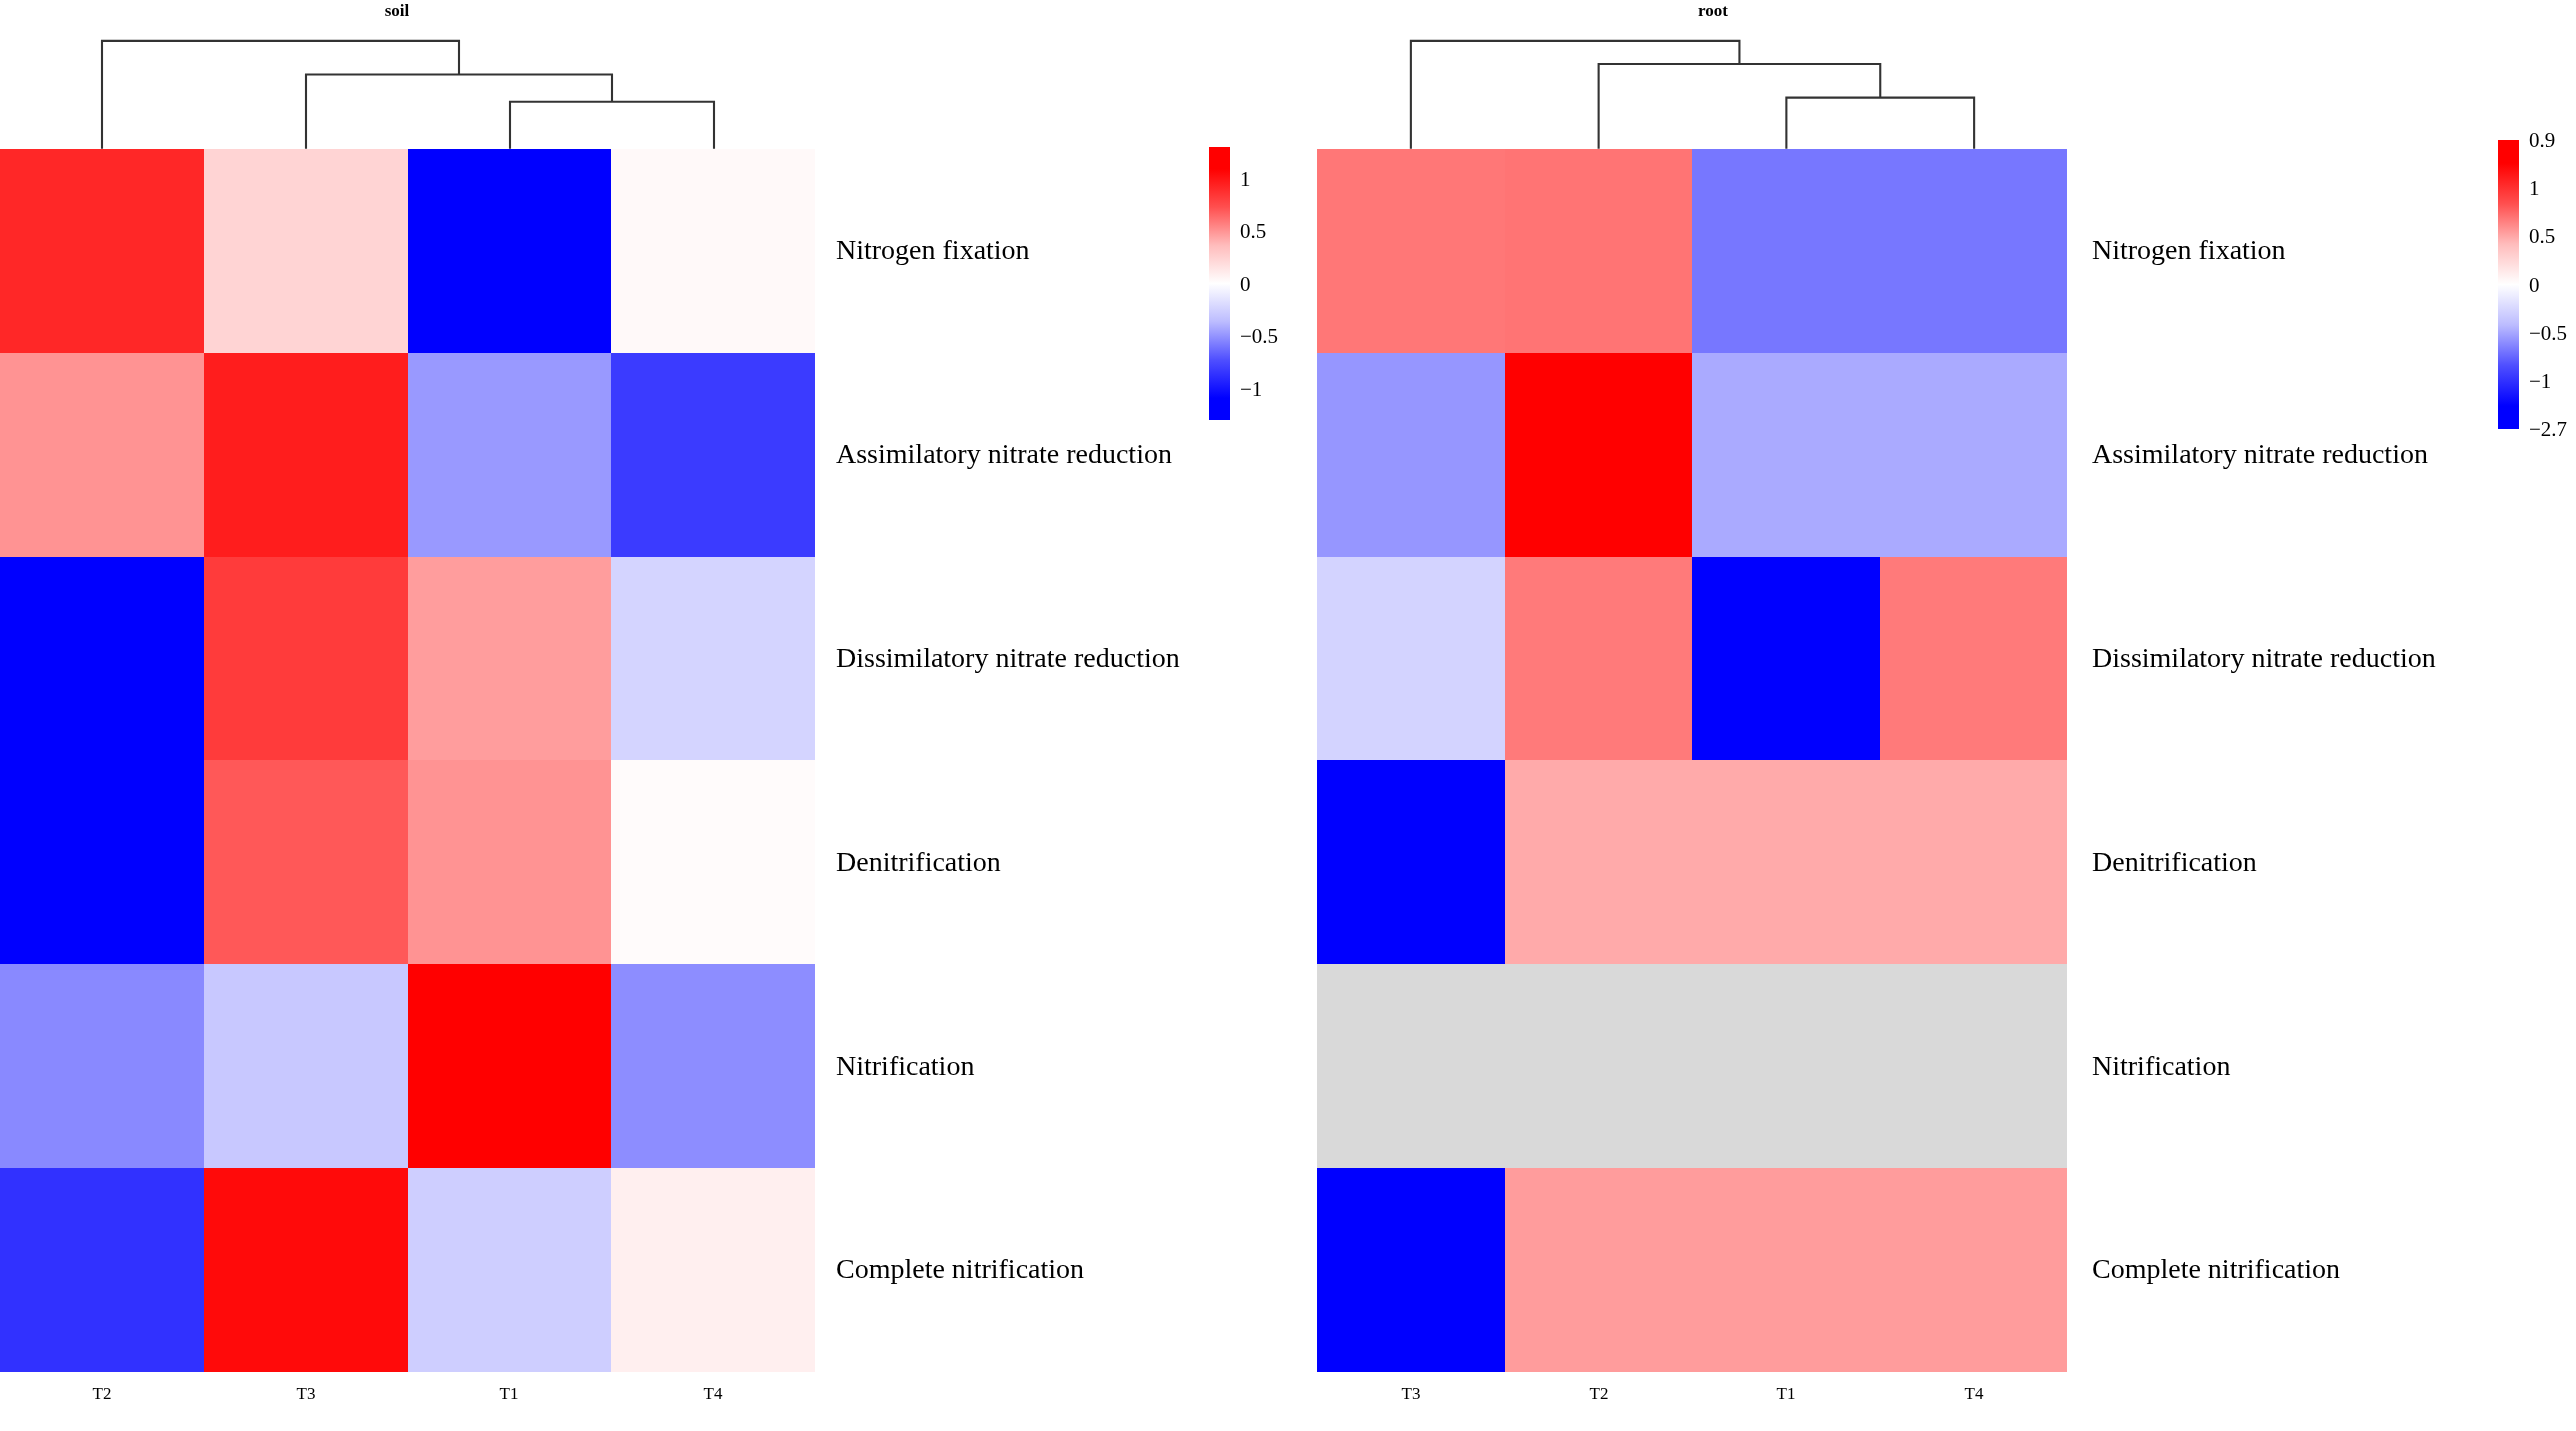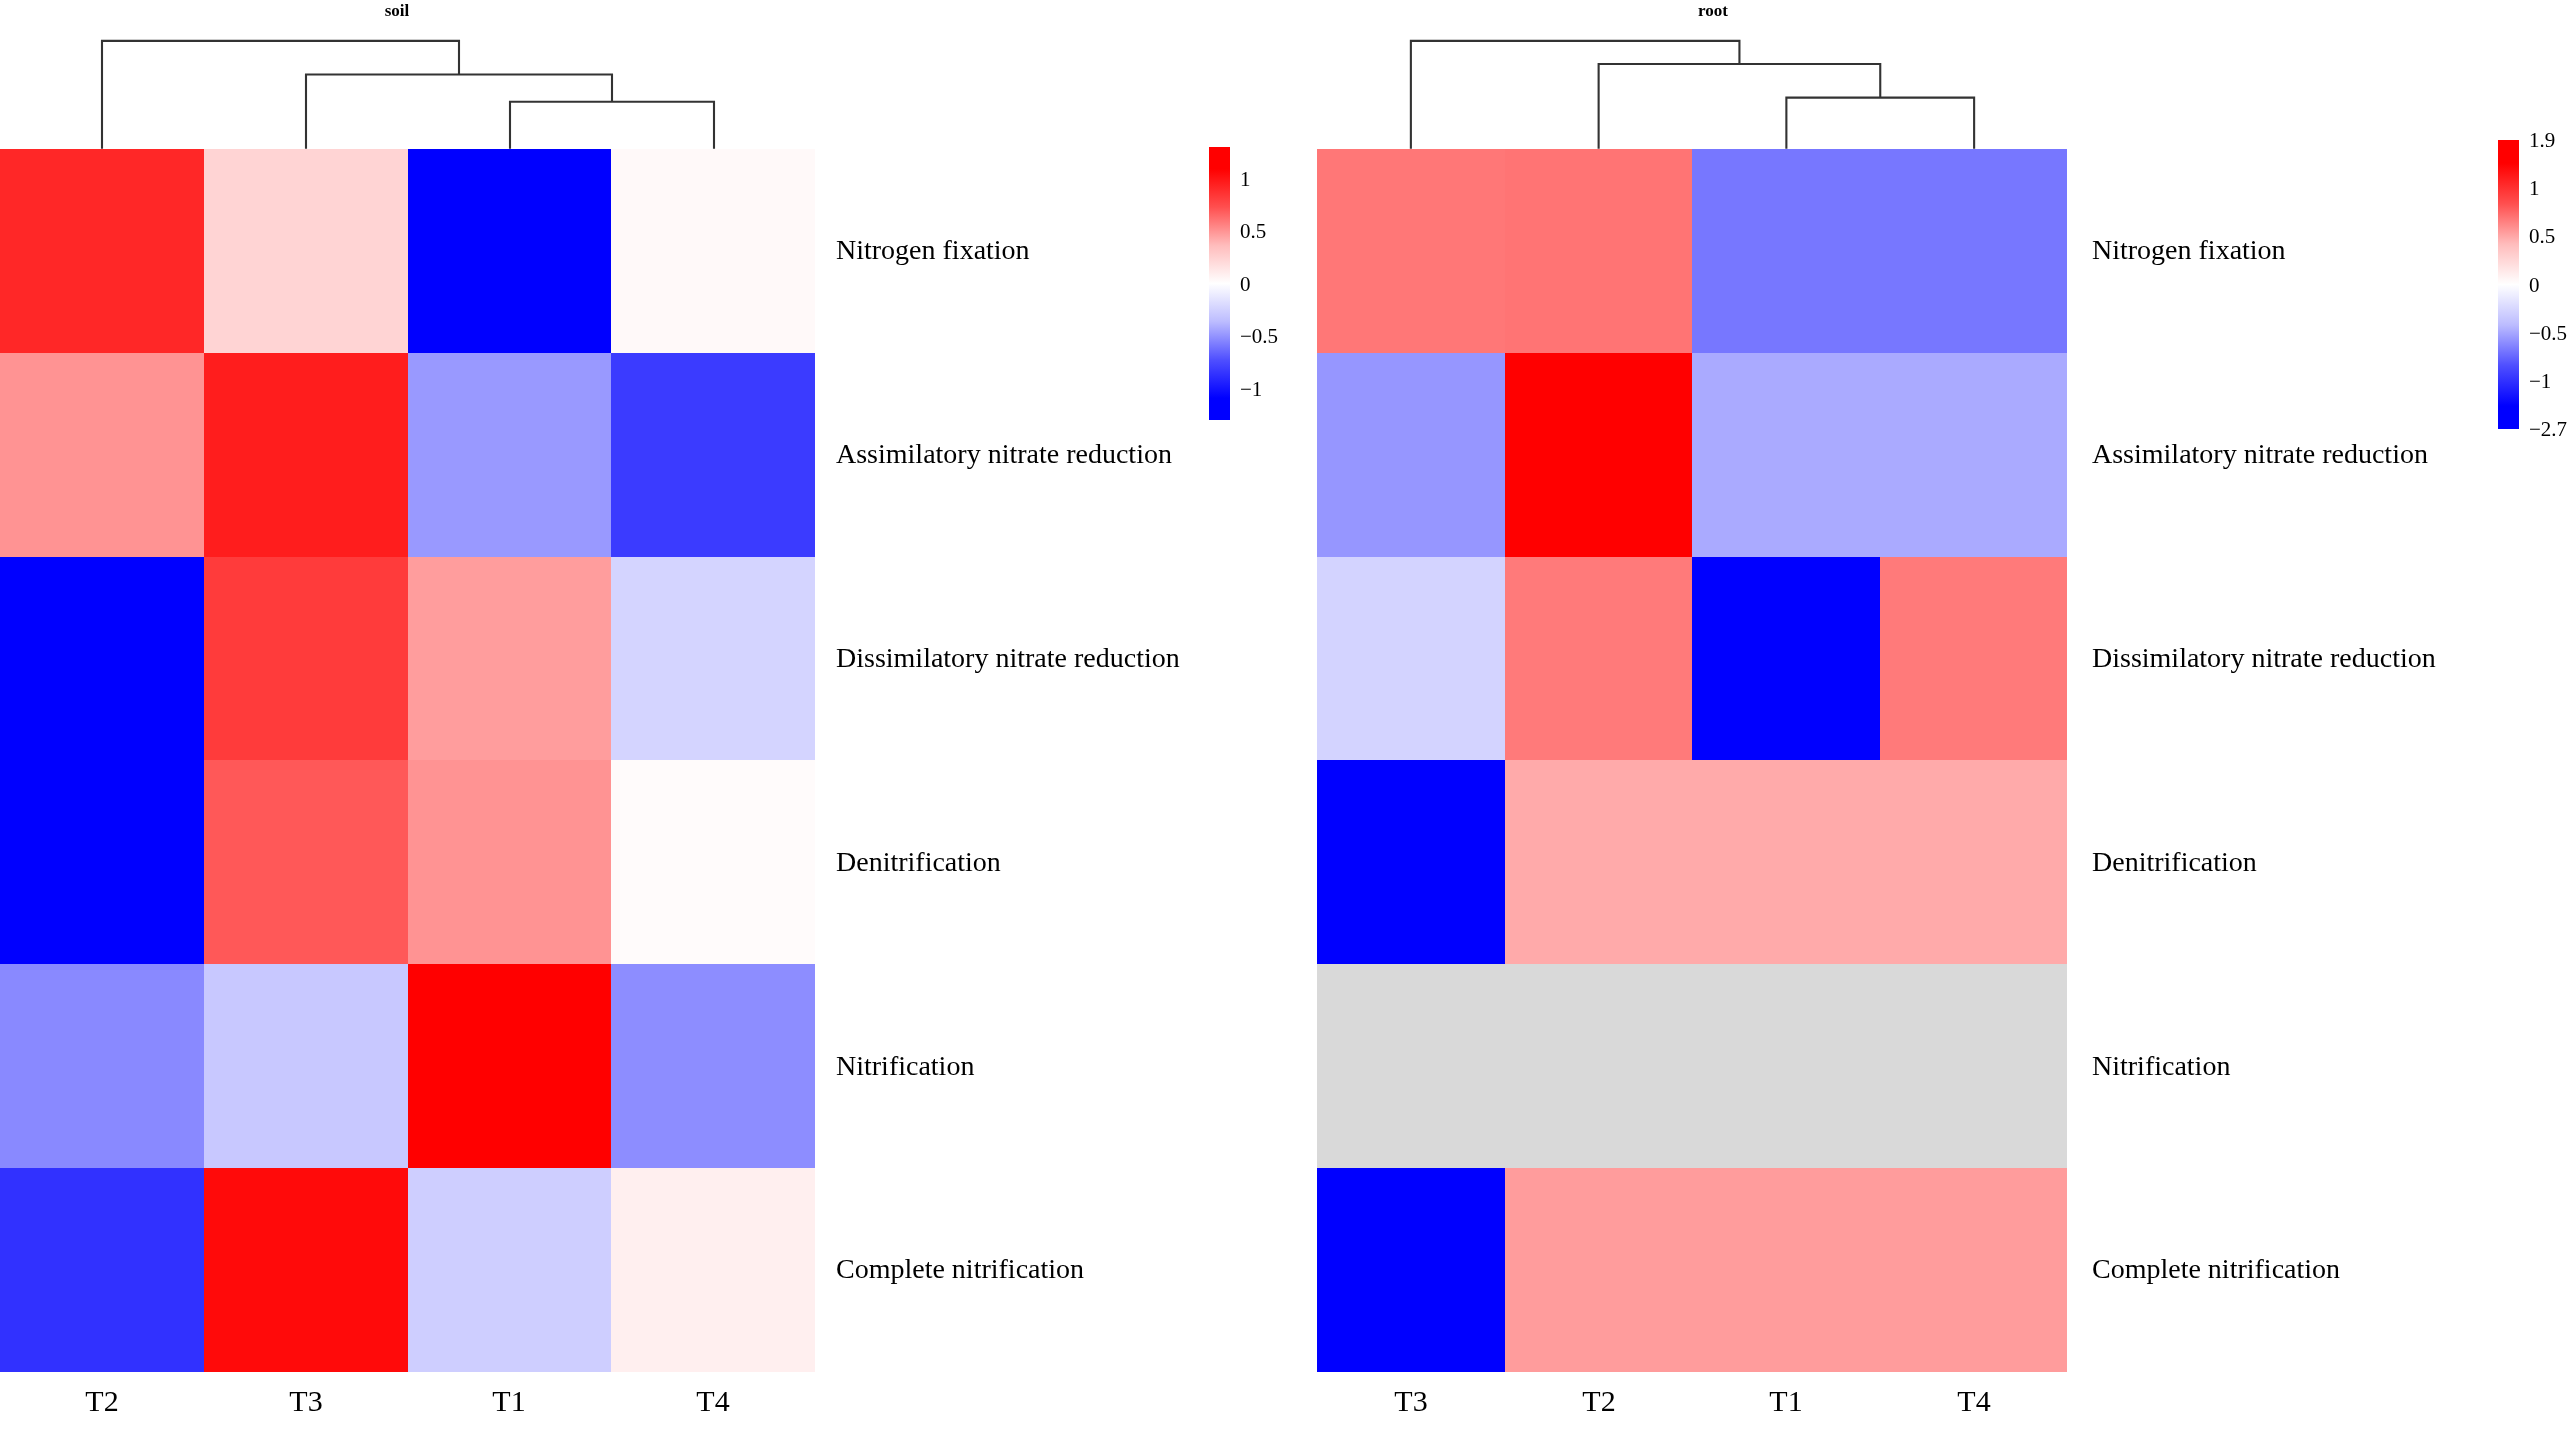--- a/index.html
+++ b/index.html
@@ -6,21 +6,21 @@
   body{width:2576px;height:1432px;position:relative;overflow:hidden;
        font-family:"Liberation Serif","DejaVu Serif",serif;color:#000;}
   .panel{position:absolute;top:0;left:0;width:100%;height:100%;}
   .ttl{position:absolute;font-weight:bold;font-size:17px;text-align:right;
        white-space:nowrap;transform:translateX(-50%);}
   svg.dendro{position:absolute;overflow:visible;}
   .grid{position:absolute;display:grid;}
   .cell{width:100%;height:100%;}
   .rowlab{position:absolute;font-size:28px;white-space:nowrap;
           transform:translateY(-50%);}
-  .collab{position:absolute;font-size:30px;white-space:nowrap;
+  .collab{position:absolute;font-size:17px;white-space:nowrap;
           transform:translateX(-50%);}
   .cbar{position:absolute;}
   .cbar-grad{position:absolute;left:0;top:0;width:100%;height:100%;}
   .cbtick{position:absolute;font-size:21px;white-space:nowrap;
           transform:translateY(-50%);}
 </style>
 </head>
 <body>
 
 <div class="panel">
@@ -140,21 +140,21 @@
         <div class="collab" style="left: 1411px; top: 1384px;">T3</div>
         <div class="collab" style="left: 1599px; top: 1384px;">T2</div>
         <div class="collab" style="left: 1786px; top: 1384px;">T1</div>
         <div class="collab" style="left: 1974px; top: 1384px;">T4</div>
       </div>
 
     <div class="cbar" id="root-cbar" style="left:2498px;top:140px;width:21px;height:289px;">
       <div class="cbar-grad" style="background:linear-gradient(to bottom,#ff0000 0%,#ff0000 8%,#ff4f4f 22%,#ffbcbc 36%,#ffffff 50%,#bcbcff 64%,#4f4fff 78%,#0000ff 92%,#0000ff 100%);"></div>
     </div>
     <div id="root-cbticks">
-        <div class="cbtick" style="left: 2529px; top: 140px;">1.9</div>
+        <div class="cbtick" style="left: 2529px; top: 140px;">0.9</div>
         <div class="cbtick" style="left: 2529px; top: 188px;">1</div>
         <div class="cbtick" style="left: 2529px; top: 236px;">0.5</div>
         <div class="cbtick" style="left: 2529px; top: 285px;">0</div>
         <div class="cbtick" style="left: 2529px; top: 333px;">−0.5</div>
         <div class="cbtick" style="left: 2529px; top: 381px;">−1</div>
         <div class="cbtick" style="left: 2529px; top: 429px;">−2.7</div>
       </div>
   </div>
 
 </div>

